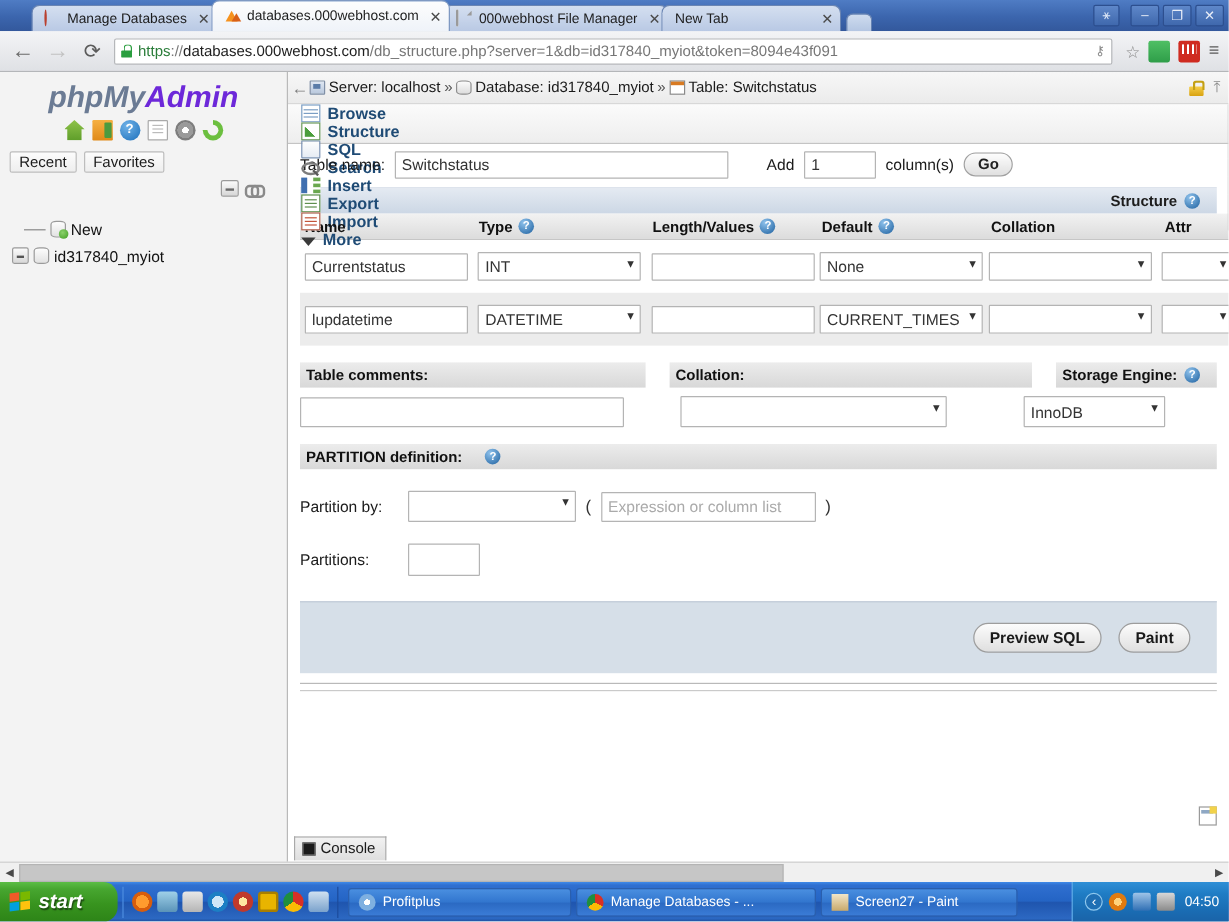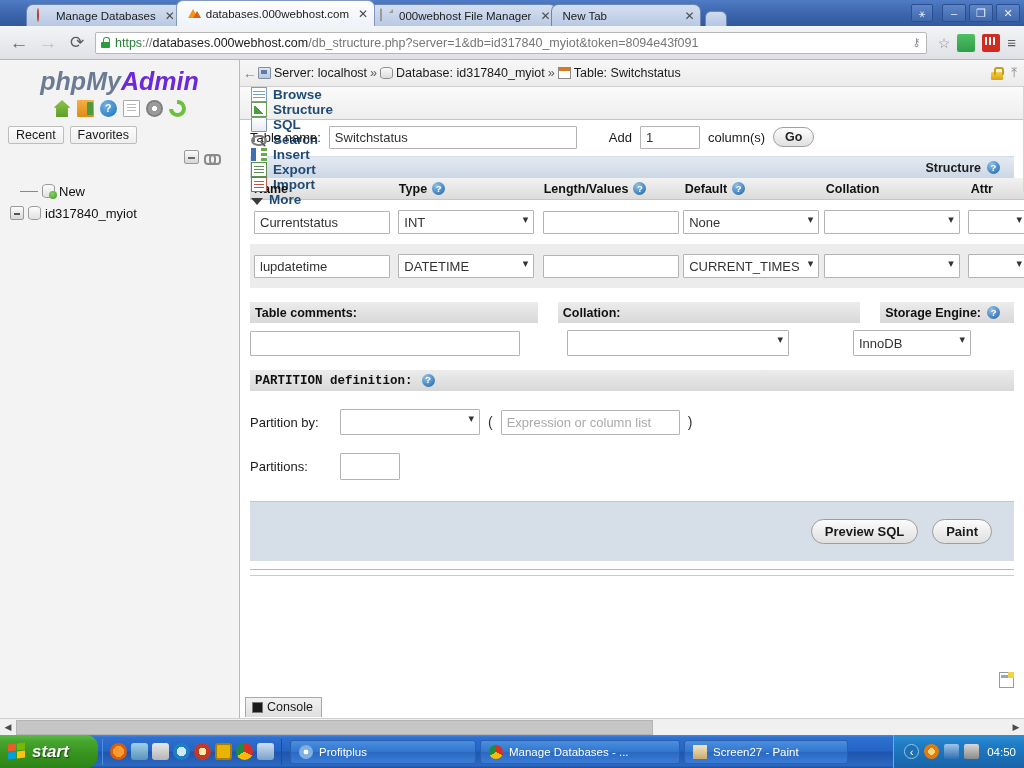--- a/index.html
+++ b/index.html
@@ -264,22 +264,22 @@
     height: 21px; display: flex; align-items: center; gap: 6px;
     font-size: 12.5px; font-weight: bold; color: #111; padding-left: 5px;
   }
   .h-comments { width: 297px; }
   .h-collation { width: 312px; }
   .h-engine { width: 138px; }
   .three-row { display: flex; margin: 7px 10px 0 10px; gap: 20px; align-items: center; }
 
   .partition-hdr {
     background: linear-gradient(#ececec,#d8d8d8);
-    margin: 14px 10px 0 10px; height: 21px; display: flex; align-items: center; gap: 9px;
-    padding-left: 5px; font-size: 12.5px; font-weight: bold; color: #111; font-family: Liberation Mono, monospace;
+    margin: 14px 10px 0 10px; height: 21px; display: flex; align-items: center; gap: 19px;
+    padding-left: 5px; font-size: 12.5px; font-weight: bold; color: #111;
   }
   .partition-body { padding: 14px 10px 0 10px; font-size: 13px; color: #1a1a1a; }
   .pf-row { display: flex; align-items: center; gap: 8px; height: 34px; }
   .pf-label { width: 82px; }
   .paren { font-size: 14px; color: #333; }
 
   .footer-panel {
     margin: 18px 10px 0 10px; height: 60px;
     background: #d6dfe8; border-top: 1px solid #c0cad6;
     display: flex; align-items: center; justify-content: flex-end; gap: 14px; padding-right: 22px;
@@ -490,21 +490,21 @@
           <span>Import</span>
         </div>
         <div class="mtab more">
           <span class="mi-caret"></span>
           <span>More</span>
         </div>
       </div>
 
       <div class="tablename-row">
         <span>Table name:</span>
-        <input class="txt-input" style="width: 248px;" value="Switchstatus">
+        <input class="txt-input" style="width: 278px;" value="Switchstatus">
         <span style="margin-left:24px;">Add</span>
         <input class="txt-input" style="width: 60px;" value="1">
         <span>column(s)</span>
         <button class="go-btn">Go</button>
       </div>
 
       <div class="section-hdr">
         <span>Structure</span>
         <span class="help-ico">?</span>
       </div>

